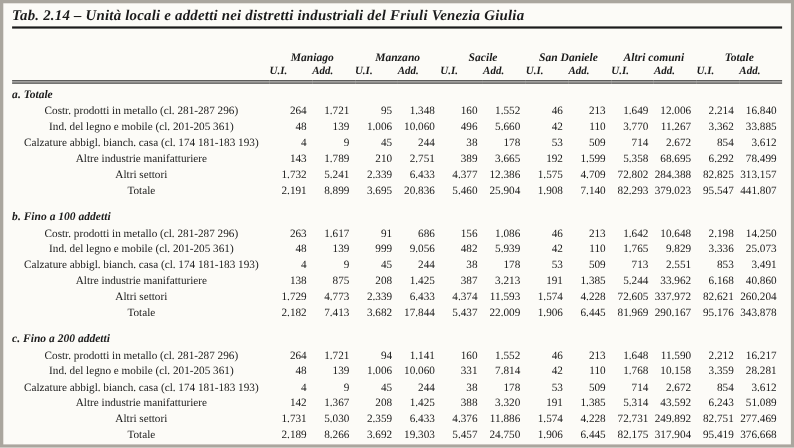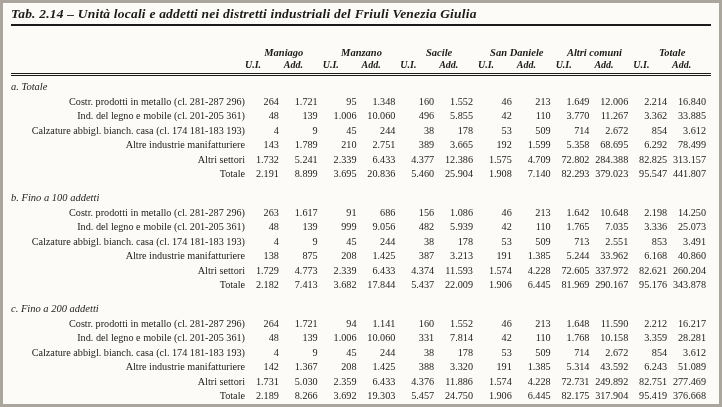--- a/index.html
+++ b/index.html
@@ -20,24 +20,24 @@
     font-style:italic;font-weight:bold;font-size:10.5px;text-align:center;
     padding:3px 0 0 0;white-space:nowrap;
   }
   tr.subhead th{border-bottom:3px double #1b1b1b;}
   th.sub{
     font-style:italic;font-weight:bold;font-size:10px;text-align:left;
     padding:1px 7px 3px 0;
   }
   th.spacer{border-bottom:3px double #1b1b1b;}
   td{font-size:10.2px;line-height:1.32;padding:.5px 0;}
-  td.lbl{text-align:right;padding-left:1px;white-space:nowrap;overflow:hidden;}
+  td.lbl{text-align:center;padding-left:1px;white-space:nowrap;overflow:hidden;}
   td.num{text-align:right;padding-right:5px;white-space:nowrap;}
   td.sectionlbl{
-    font-style:italic;font-weight:400;font-size:10.5px;
+    font-style:italic;font-weight:700;font-size:10.5px;
     padding-top:4px;white-space:nowrap;
   }
   tr.gap td.sectionlbl{padding-top:10px;}
   .footer{
     border-top:3px double #1b1b1b;margin-top:3px;padding-top:2px;
     font-size:10.5px;white-space:nowrap;font-weight:bold;
   }
   .fonte{font-style:italic;}
 </style>
 </head>
@@ -106,21 +106,21 @@
           <td class="num">2.214</td>
           <td class="num">16.840</td>
         </tr>
         <tr>
           <td class="lbl">Ind. del legno e mobile (cl. 201-205 361)</td>
           <td class="num">48</td>
           <td class="num">139</td>
           <td class="num">1.006</td>
           <td class="num">10.060</td>
           <td class="num">496</td>
-          <td class="num">5.855</td>
+          <td class="num">5.660</td>
           <td class="num">42</td>
           <td class="num">110</td>
           <td class="num">3.770</td>
           <td class="num">11.267</td>
           <td class="num">3.362</td>
           <td class="num">33.885</td>
         </tr>
         <tr>
           <td class="lbl">Calzature abbigl. bianch. casa (cl. 174 181-183 193)</td>
           <td class="num">4</td>
@@ -203,21 +203,21 @@
           <td class="lbl">Ind. del legno e mobile (cl. 201-205 361)</td>
           <td class="num">48</td>
           <td class="num">139</td>
           <td class="num">999</td>
           <td class="num">9.056</td>
           <td class="num">482</td>
           <td class="num">5.939</td>
           <td class="num">42</td>
           <td class="num">110</td>
           <td class="num">1.765</td>
-          <td class="num">7.035</td>
+          <td class="num">9.829</td>
           <td class="num">3.336</td>
           <td class="num">25.073</td>
         </tr>
         <tr>
           <td class="lbl">Calzature abbigl. bianch. casa (cl. 174 181-183 193)</td>
           <td class="num">4</td>
           <td class="num">9</td>
           <td class="num">45</td>
           <td class="num">244</td>
           <td class="num">38</td>

